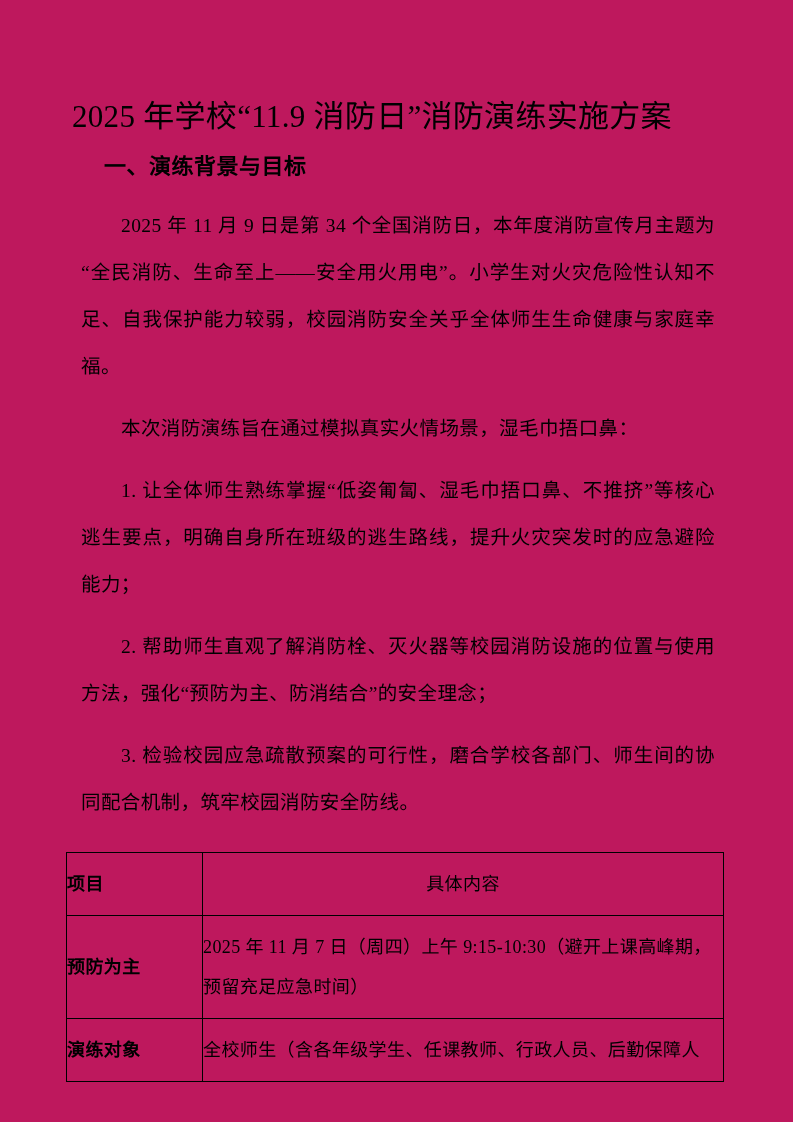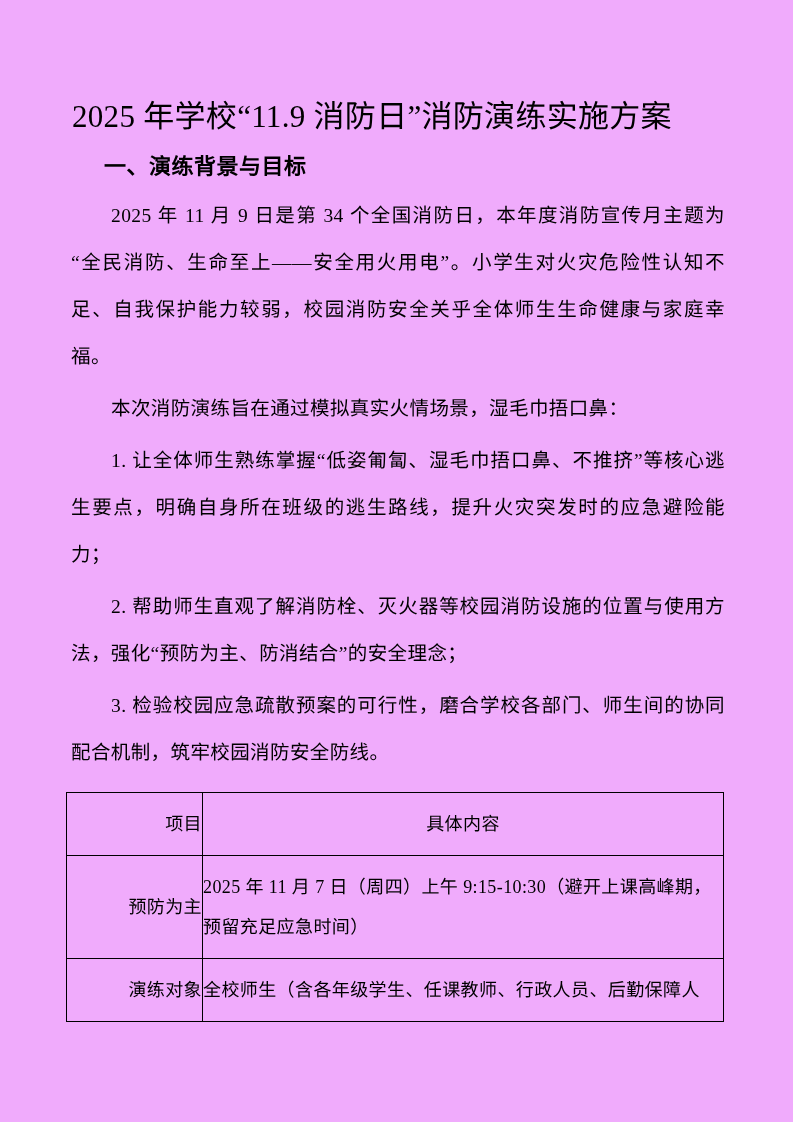--- a/index.html
+++ b/index.html
@@ -16,21 +16,21 @@
     color: #000000;
     -webkit-font-smoothing: antialiased;
   }
 
   .page {
     position: relative;
     width: 793px;
     height: 1122px;
     box-sizing: border-box;
     padding: 95px 63px 0 66px;
-    background: #f0abfc;
+    background: #be185d;
   }
 
   
   .doc-title {
     font-family: "Liberation Serif", "DejaVu Serif", serif;
     font-size: 31px;
     line-height: 44px;
     font-weight: 400;
     letter-spacing: 0.3px;
     white-space: nowrap;
@@ -48,21 +48,21 @@
     margin: 0;
     text-indent: 38px;
     letter-spacing: 0.5px;
   }
 
   
   .body-para {
     font-family: "Liberation Serif", "DejaVu Serif", serif;
     font-size: 19.5px;
     line-height: 47px;
-    margin: 5px;
+    margin: 15px;
     text-align: justify;
     text-justify: inter-ideograph;
     text-indent: 40px;
     letter-spacing: 0.4px;
   }
 
   .gap-sm { height: 4px; }
 
   
   .info-table {
@@ -77,22 +77,23 @@
     font-size: 18px;
     line-height: 40px;
     letter-spacing: 0.4px;
     vertical-align: middle;
     padding: 0;
   }
   .col-label { width: 136px; }
   .col-value { width: 521px; }
 
   .cell-label {
-    text-align: right;
+    text-align: left;
     padding: 14px 4px;
+    font-weight: bold;
   }
   .cell-value {
     text-align: left;
     padding: 14px 10px 14px 14px;
   }
   .cell-value.centered {
     text-align: center;
     border-radius: 17px;
   }
   .row-header td { height: 62px; }

